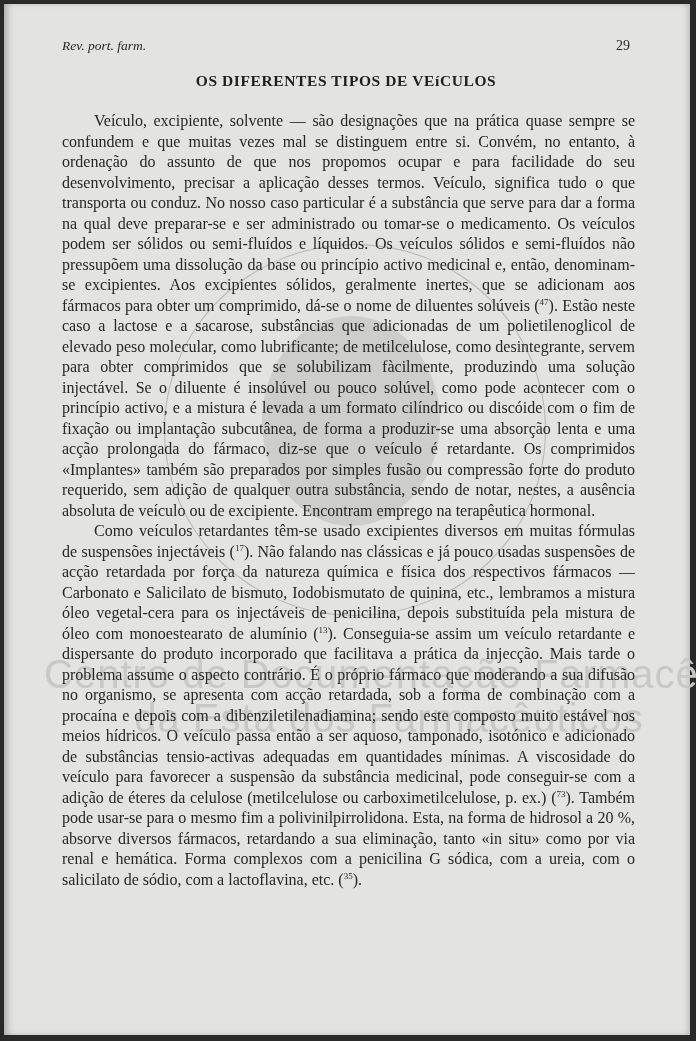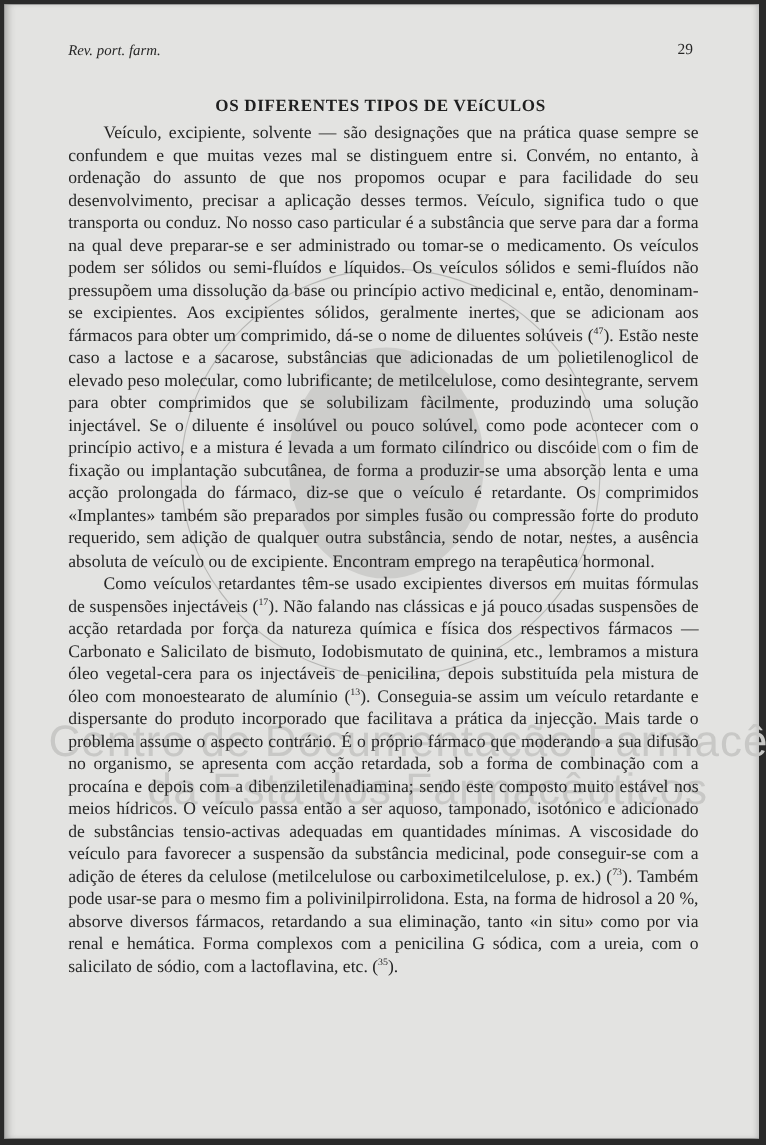--- a/index.html
+++ b/index.html
@@ -27,21 +27,21 @@
     line-height:44px; text-align:center; letter-spacing:1px; white-space:nowrap;
   }
   .watermark-text .l2 { display:block; margin-left:40px; }
   .running-head {
     position:absolute; left:58px; top:34px; width:568px;
     font-size:13.5px; color:#262626;
   }
   .running-head .journal { font-style:italic;margin-top:35px; }
   .running-head .pageno { position:absolute; right:0; top:0; font-size:14px;text-align:center; }
   .title {
-    position:absolute; left:58px; top:84px; width:568px;
+    position:absolute; left:58px; top:68px; width:568px;
     text-align:center; font-weight:bold; font-size:15.5px; letter-spacing:0.6px;
     color:#1f1f1f;
   }
   .body {
     position:absolute; left:58px; top:107px; width:573px;
     font-size:16px; line-height:20.5px; color:#262626; text-align:justify;
   }
   .body p { margin:0; text-indent:32px; }
   sup { font-size:9px; line-height:0; }
 </style>

